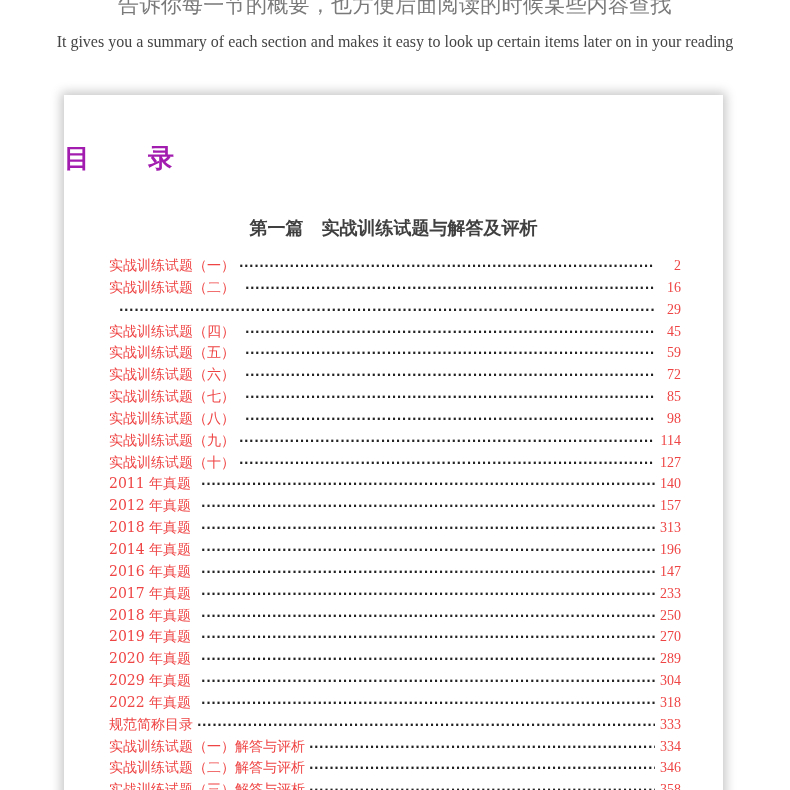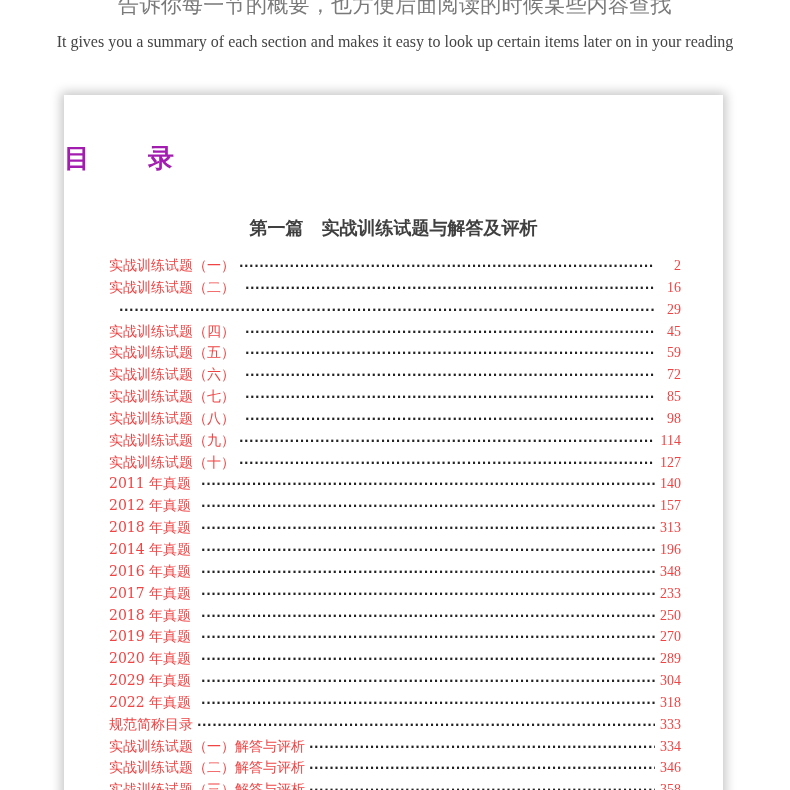--- a/index.html
+++ b/index.html
@@ -139,21 +139,21 @@
         <span class="toc-page">313</span>
       </li>
     <li class="toc-row pad">
         <span class="toc-label">2014 年真题</span>
         <span class="toc-dots"></span>
         <span class="toc-page">196</span>
       </li>
     <li class="toc-row pad">
         <span class="toc-label">2016 年真题</span>
         <span class="toc-dots"></span>
-        <span class="toc-page">348</span>
+        <span class="toc-page">147</span>
       </li>
     <li class="toc-row pad">
         <span class="toc-label">2017 年真题</span>
         <span class="toc-dots"></span>
         <span class="toc-page">233</span>
       </li>
     <li class="toc-row pad">
         <span class="toc-label">2018 年真题</span>
         <span class="toc-dots"></span>
         <span class="toc-page">250</span>

